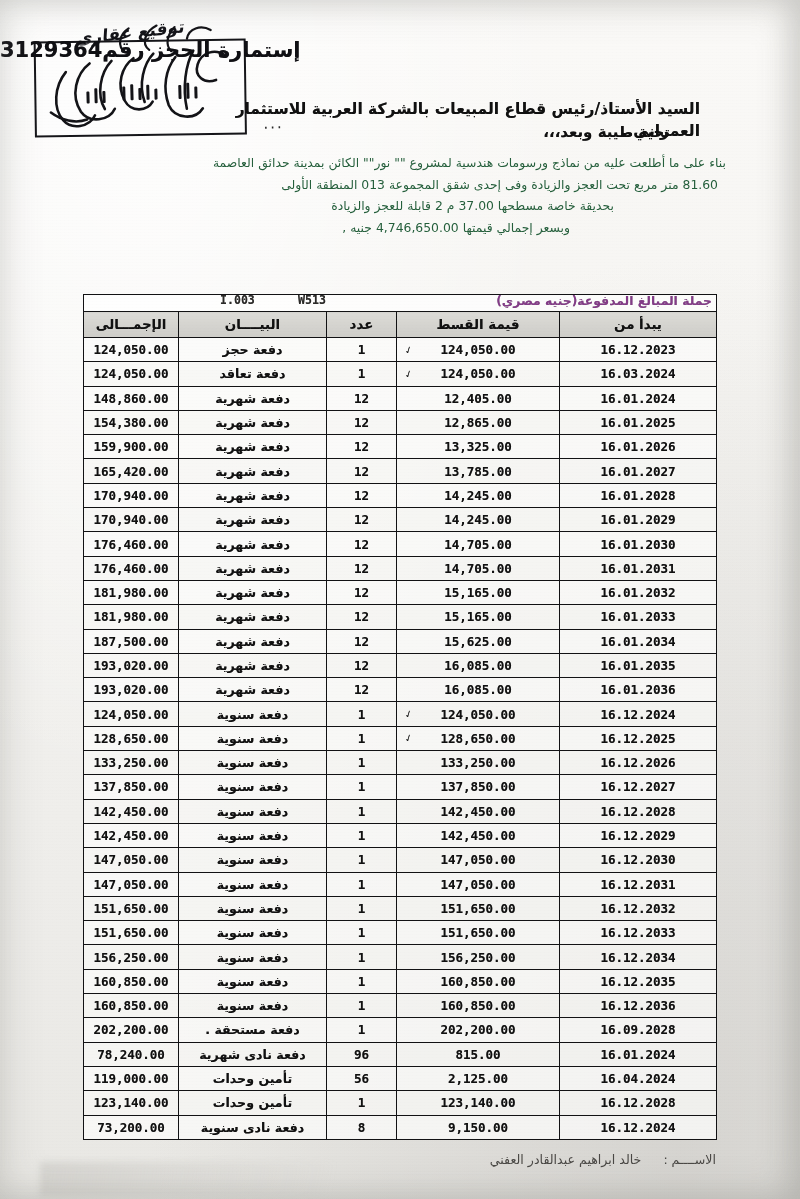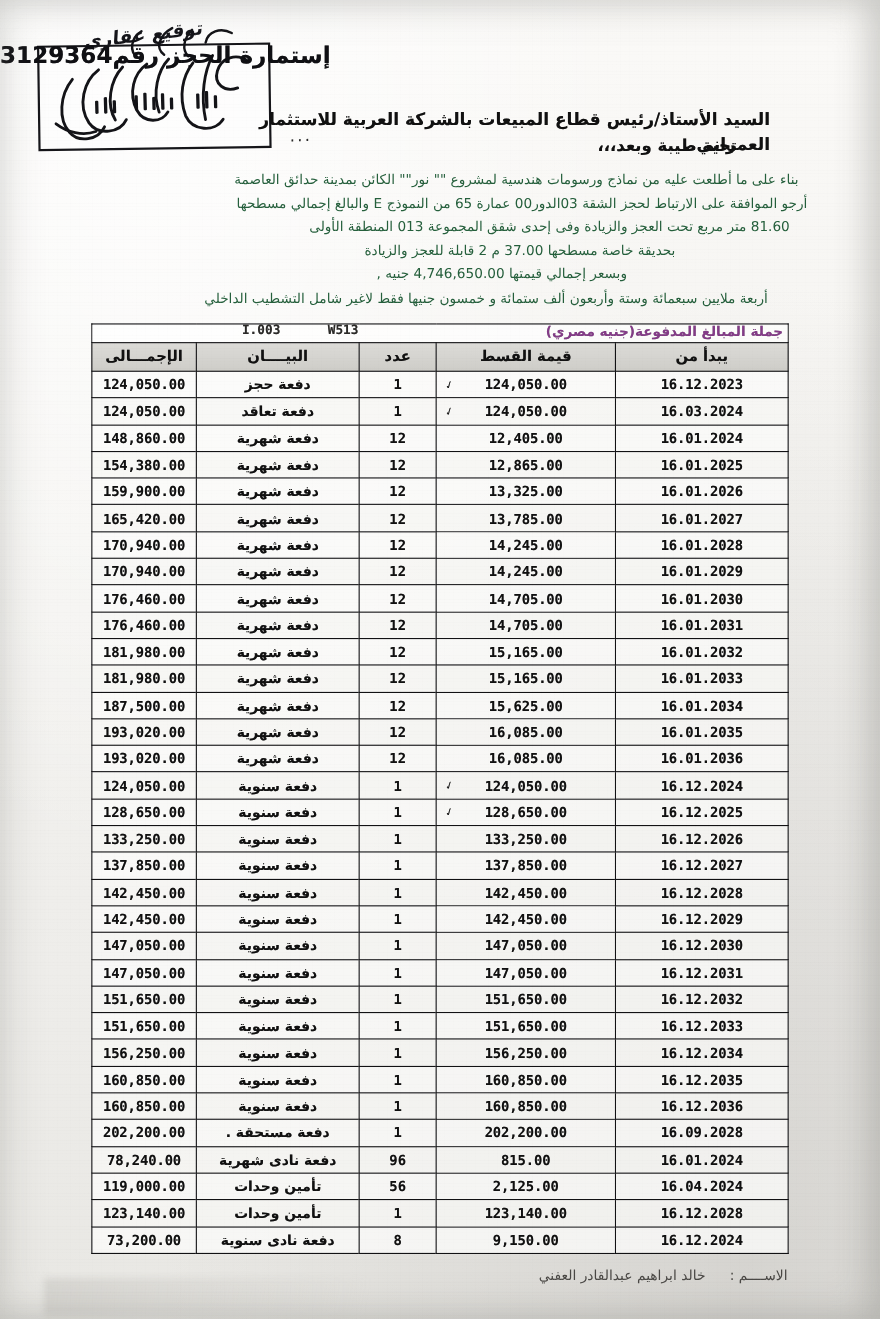--- a/index.html
+++ b/index.html
@@ -240,25 +240,23 @@
 
 <div class="doc-title">
   <span>إستمارة الحجز رقم</span><span class="num">3129364</span>
 </div>
 
 <div class="addressee">السيد الأستاذ/رئيس قطاع المبيعات بالشركة العربية للاستثمار العمراني..</div>
 <div class="greeting">تحية طيبة وبعد،،،</div>
 
 <div class="body-block">
   <span class="body-line l1">بناء على ما أطلعت عليه من نماذج ورسومات هندسية لمشروع "" نور"" الكائن بمدينة حدائق العاصمة</span>
-  <span class="body-line l2">أرجو الموافقة على الارتباط لحجز الشقة 03الدور00  عمارة  65  من النموذج E   والبالغ إجمالي مسطحها</span>
   <span class="body-line l3">81.60  متر مربع تحت العجز والزيادة وفى إحدى شقق المجموعة  013  المنطقة الأولى</span>
   <span class="body-line l4">بحديقة خاصة مسطحها  37.00  م 2 قابلة للعجز والزيادة</span>
   <span class="body-line l5">وبسعر إجمالي قيمتها  4,746,650.00  جنيه ,</span>
-  <span class="body-line l6">أربعة ملايين سبعمائة وستة وأربعون ألف ستمائة و خمسون  جنيها فقط لاغير  شامل التشطيب الداخلي</span>
 </div>
 
 <div class="tbl-wrap">
   <table class="pay">
     <colgroup>
       <col style="width:157px">
       <col style="width:163px">
       <col style="width:70px">
       <col style="width:148px">
       <col style="width:95px">

